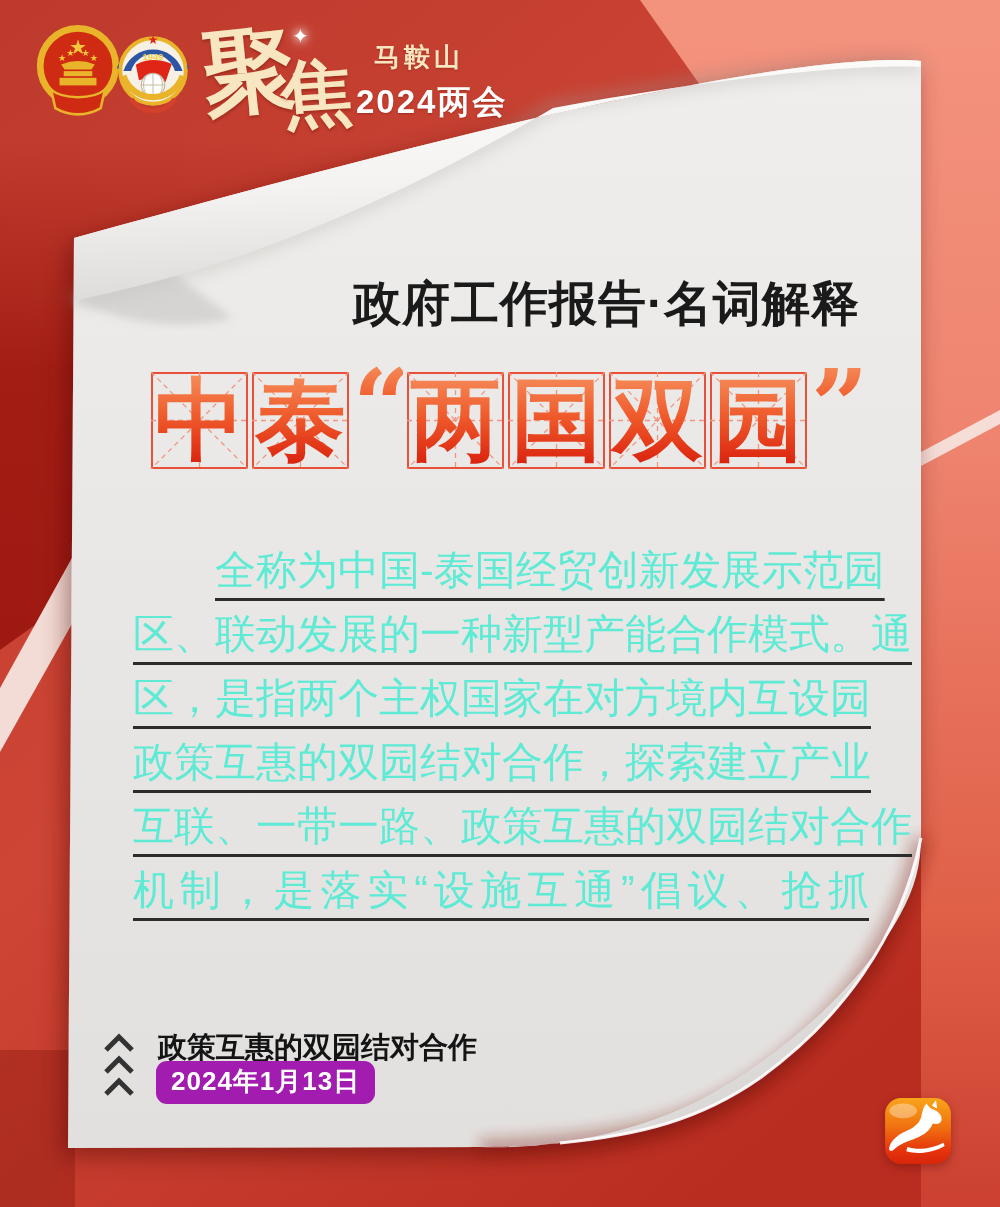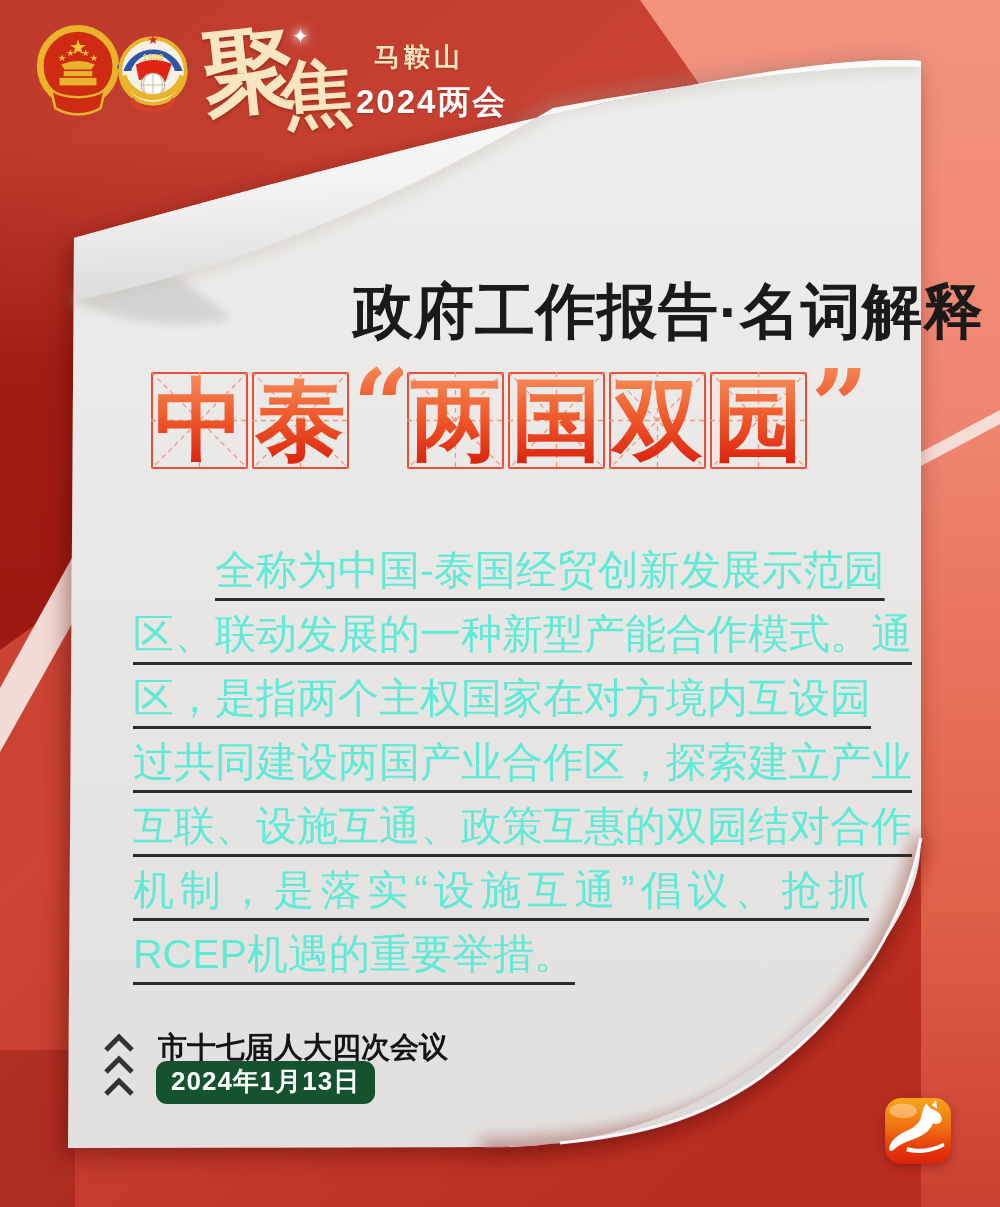--- a/index.html
+++ b/index.html
@@ -14,21 +14,21 @@
   .focus-1{left:203px;top:10px;font-size:92px;transform:rotate(-6deg);}
   .focus-2{left:281px;top:46px;font-size:72px;transform:rotate(-4deg);}
   .sparkle{position:absolute;left:292px;top:24px;font-size:20px;color:#fff;
            text-shadow:0 0 8px #fff,0 0 14px #ffe;}
   .brand-loc{position:absolute;left:374px;top:40px;font-size:26px;font-weight:800;
              color:#f8e6c0;letter-spacing:4px;text-shadow:0 1px 2px rgba(110,20,5,.4);}
   .brand-event{position:absolute;left:356px;top:80px;font-size:33px;font-weight:800;
                color:#ffffff;letter-spacing:2px;text-shadow:0 1px 2px rgba(110,20,5,.4);}
 
   
-  .kicker{position:absolute;left:353px;top:272px;font-size:60px;font-weight:900;
+  .kicker{position:absolute;left:353px;top:272px;font-size:48px;font-weight:900;
           color:#1a1a1a;letter-spacing:1px;}
   .title-row{position:absolute;left:151px;top:372px;display:flex;align-items:flex-start;gap:4px;}
   .gbox{position:relative;width:97px;height:97px;flex:0 0 auto;}
   .gbox svg{position:absolute;inset:0;}
   .tchar,.tquote{font-weight:bold;
      background:linear-gradient(180deg,#f68e5c 0%,#ef5a2b 46%,#d81d0b 100%);
      color:#e1330f;}
   @supports ((-webkit-background-clip:text) or (background-clip:text)){
     .tchar,.tquote{-webkit-background-clip:text;background-clip:text;color:transparent;}
   }
@@ -41,21 +41,21 @@
   .bline{height:64px;line-height:64px;font-size:41px;font-weight:500;color:#5eead4;
          text-align:justify;text-align-last:justify;
          text-decoration:underline;text-decoration-thickness:2.5px;
          text-decoration-color:#2c2c2c;text-underline-offset:14px;white-space:nowrap;}
   .bline.indent{text-indent:82px;}
   .bline.last{text-align-last:left;}
 
   
   .chevs{position:absolute;left:100px;top:1032px;}
   .meeting{position:absolute;left:158px;top:1028px;font-size:29px;font-weight:800;color:#141414;}
-  .date-pill{position:absolute;left:156px;top:1061px;background:#14532d;color:#fff;
+  .date-pill{position:absolute;left:156px;top:1061px;background:#a21caf;color:#fff;
              font-size:26px;font-weight:700;padding:3px 15px 5px;border-radius:11px;
              letter-spacing:1px;}
 
   .applogo{position:absolute;left:884px;top:1097px;width:68px;height:68px;
            filter:drop-shadow(0 3px 5px rgba(90,10,4,.4));}
 </style>
 </head>
 <body>
 
 <div class="stage">
@@ -246,34 +246,33 @@
         </svg>
       <span class="tchar">园</span>
     </div>
     <span class="tquote">”</span>
   </div>
 
   <div class="body-block">
     <div class="bline indent">全称为中国-泰国经贸创新发展示范园</div>
     <div class="bline">区、联动发展的一种新型产能合作模式。通</div>
     <div class="bline">区，是指两个主权国家在对方境内互设园</div>
-    <div class="bline">过共同建设两国产业合作区，探索建立产业</div>
-    <div class="bline">互联、设施互通、政策互惠的双园结对合作</div>
+    <div class="bline">政策互惠的双园结对合作，探索建立产业</div>
+    <div class="bline">互联、一带一路、政策互惠的双园结对合作</div>
     <div class="bline">机制，是落实“设施互通”倡议、抢抓</div>
-    <div class="bline last">RCEP机遇的重要举措。</div>
   </div>
 
   <svg class="chevs" width="38" height="68" viewBox="0 0 38 68">
     <g fill="none" stroke="#333" stroke-width="5">
       <polyline points="6,18 19,5 32,18"></polyline>
       <polyline points="6,40 19,27 32,40"></polyline>
       <polyline points="6,62 19,49 32,62"></polyline>
     </g>
   </svg>
-  <div class="meeting">市十七届人大四次会议</div>
+  <div class="meeting">政策互惠的双园结对合作</div>
   <div class="date-pill">2024年1月13日</div>
 
   <svg class="applogo" viewBox="0 0 64 64">
     <rect x="1" y="1" width="62" height="62" rx="15" fill="url(#horseGrad)"></rect>
     <ellipse cx="18" cy="13" rx="13" ry="7" fill="#ffffff" opacity="0.35"></ellipse>
     <g fill="#ffffff">
       <path d="M45,8 L49,3 L50,11 Z"></path>
       <path d="M40,6 C42,9 44,11 47,12 C52,14 55,18 54,22 C53,25 50,26 46,25
                C44,30 40,34 34,37 C26,41 16,43 10,49 C7,52 4,51 5,47
                C7,40 14,35 21,32 C28,29 33,25 35,19 C36,14 37,9 40,6 Z"></path>

